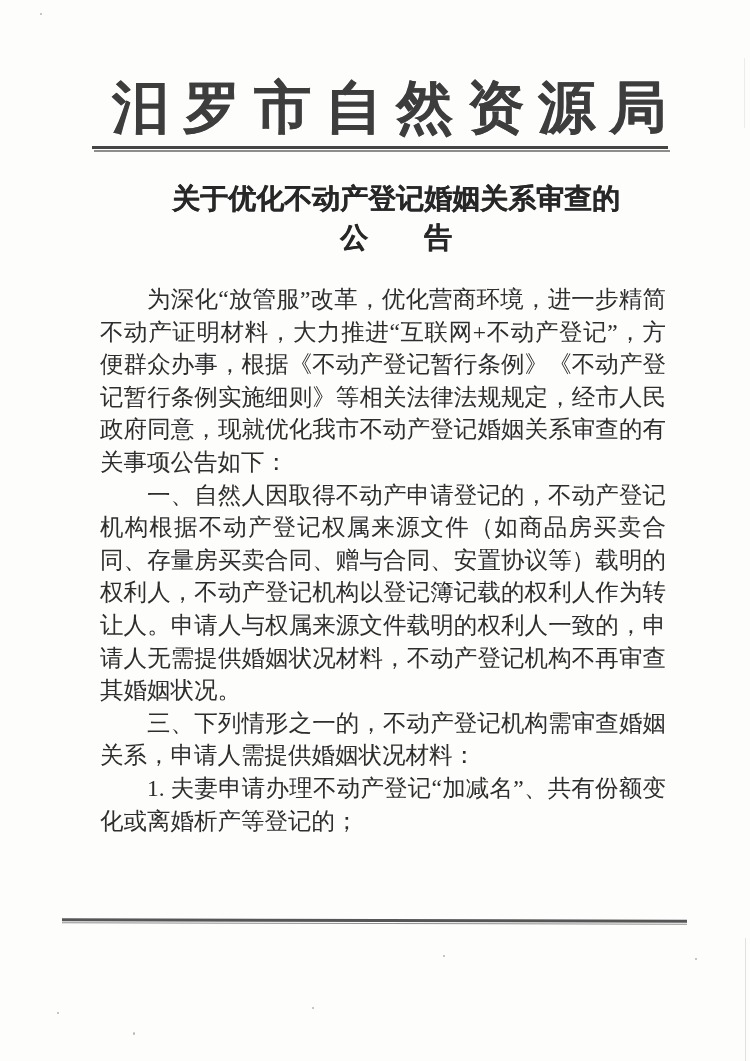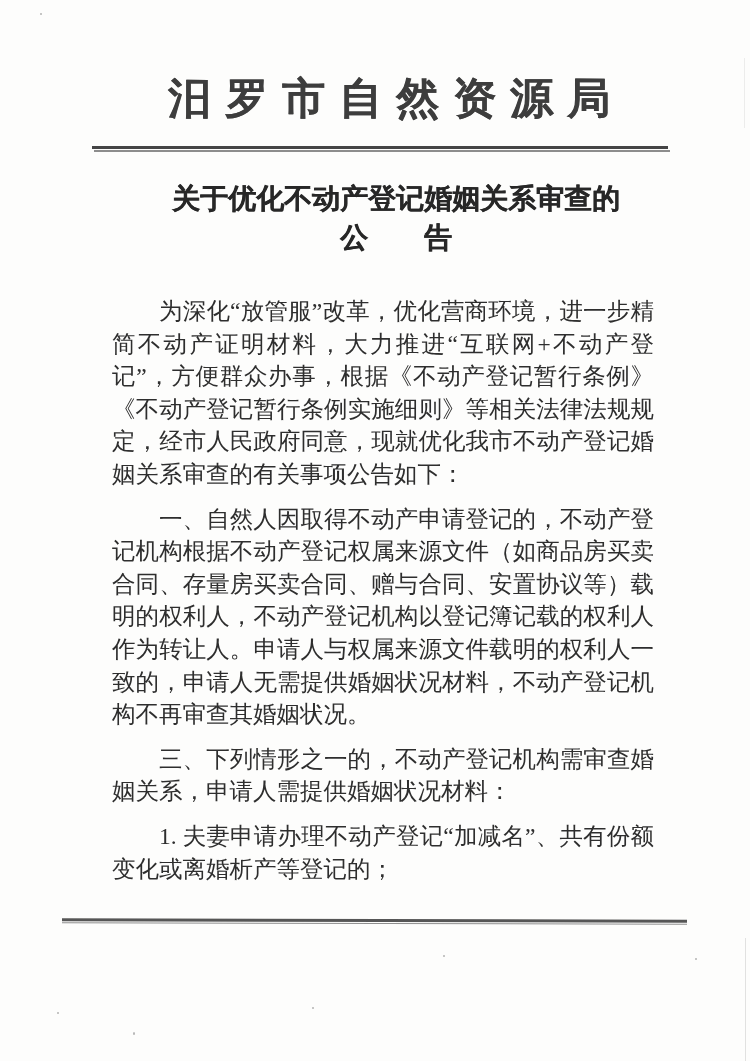--- a/index.html
+++ b/index.html
@@ -11,21 +11,21 @@
     overflow:hidden;
     font-family:"Liberation Serif","DejaVu Serif",serif;
     color:#2e2e2e;
   }
   
   .agency {
     position:absolute;
     top:70px; left:50%;
     transform:translateX(-50%) translateX(21px);
     white-space:nowrap;
-    font-size:43px;
+    font-size:57px;
     font-weight:bold;
     letter-spacing:14px;
     color:#3d3d3d;
     text-shadow:0.6px 0 0 #4a4a4a;
     text-align:center;
   }
   .agency-rule {
     position:absolute;
     top:146px; left:92px;
     width:576px; height:3px;
@@ -54,21 +54,21 @@
   
   .body-text {
     position:absolute;
     top:283px; left:100px;
     width:566px;
     font-size:23.5px;
     line-height:32.6px;
     text-align:justify;
     color:#2e2e2e;
   }
-  .body-text p { text-indent:2em; margin:12px; }
+  .body-text p { text-indent:2em; margin:0; }
   
   .bottom-rule {
     position:absolute;
     top:919px; left:62px;
     width:625px; height:2.5px;
     background:#565656;
     transform:rotate(0.12deg);
   }
   .bottom-rule::after {
     content:"";

